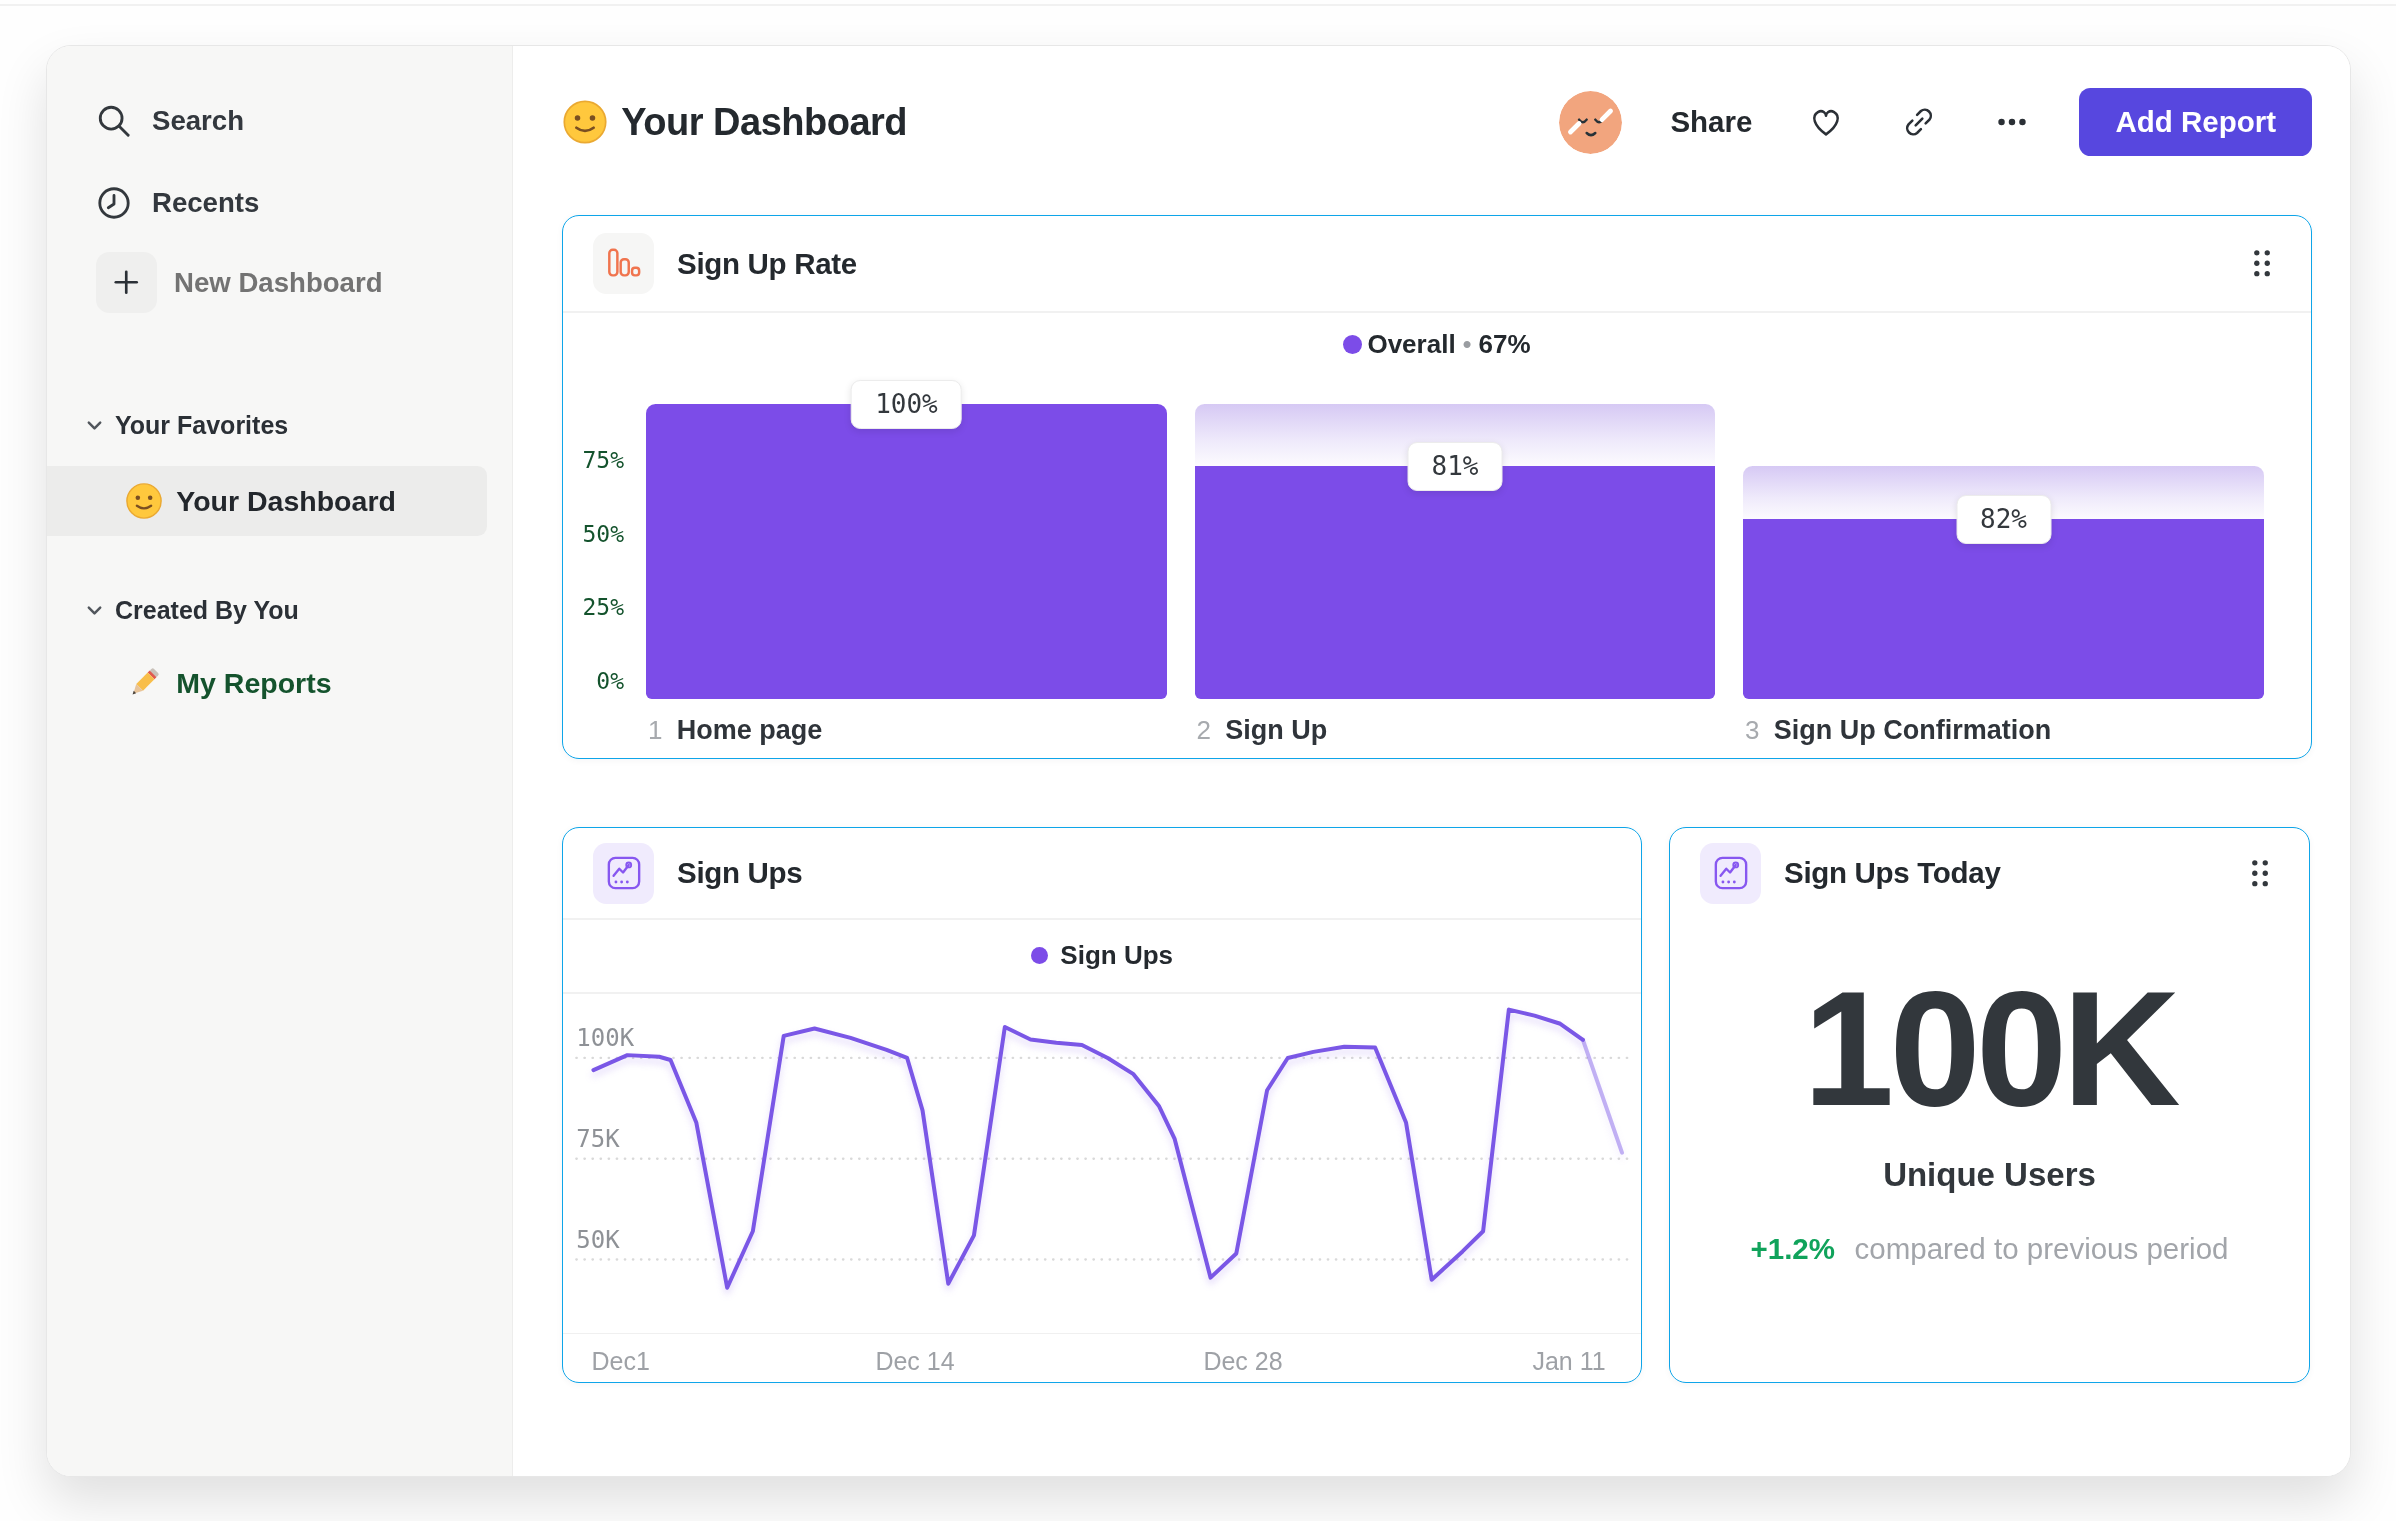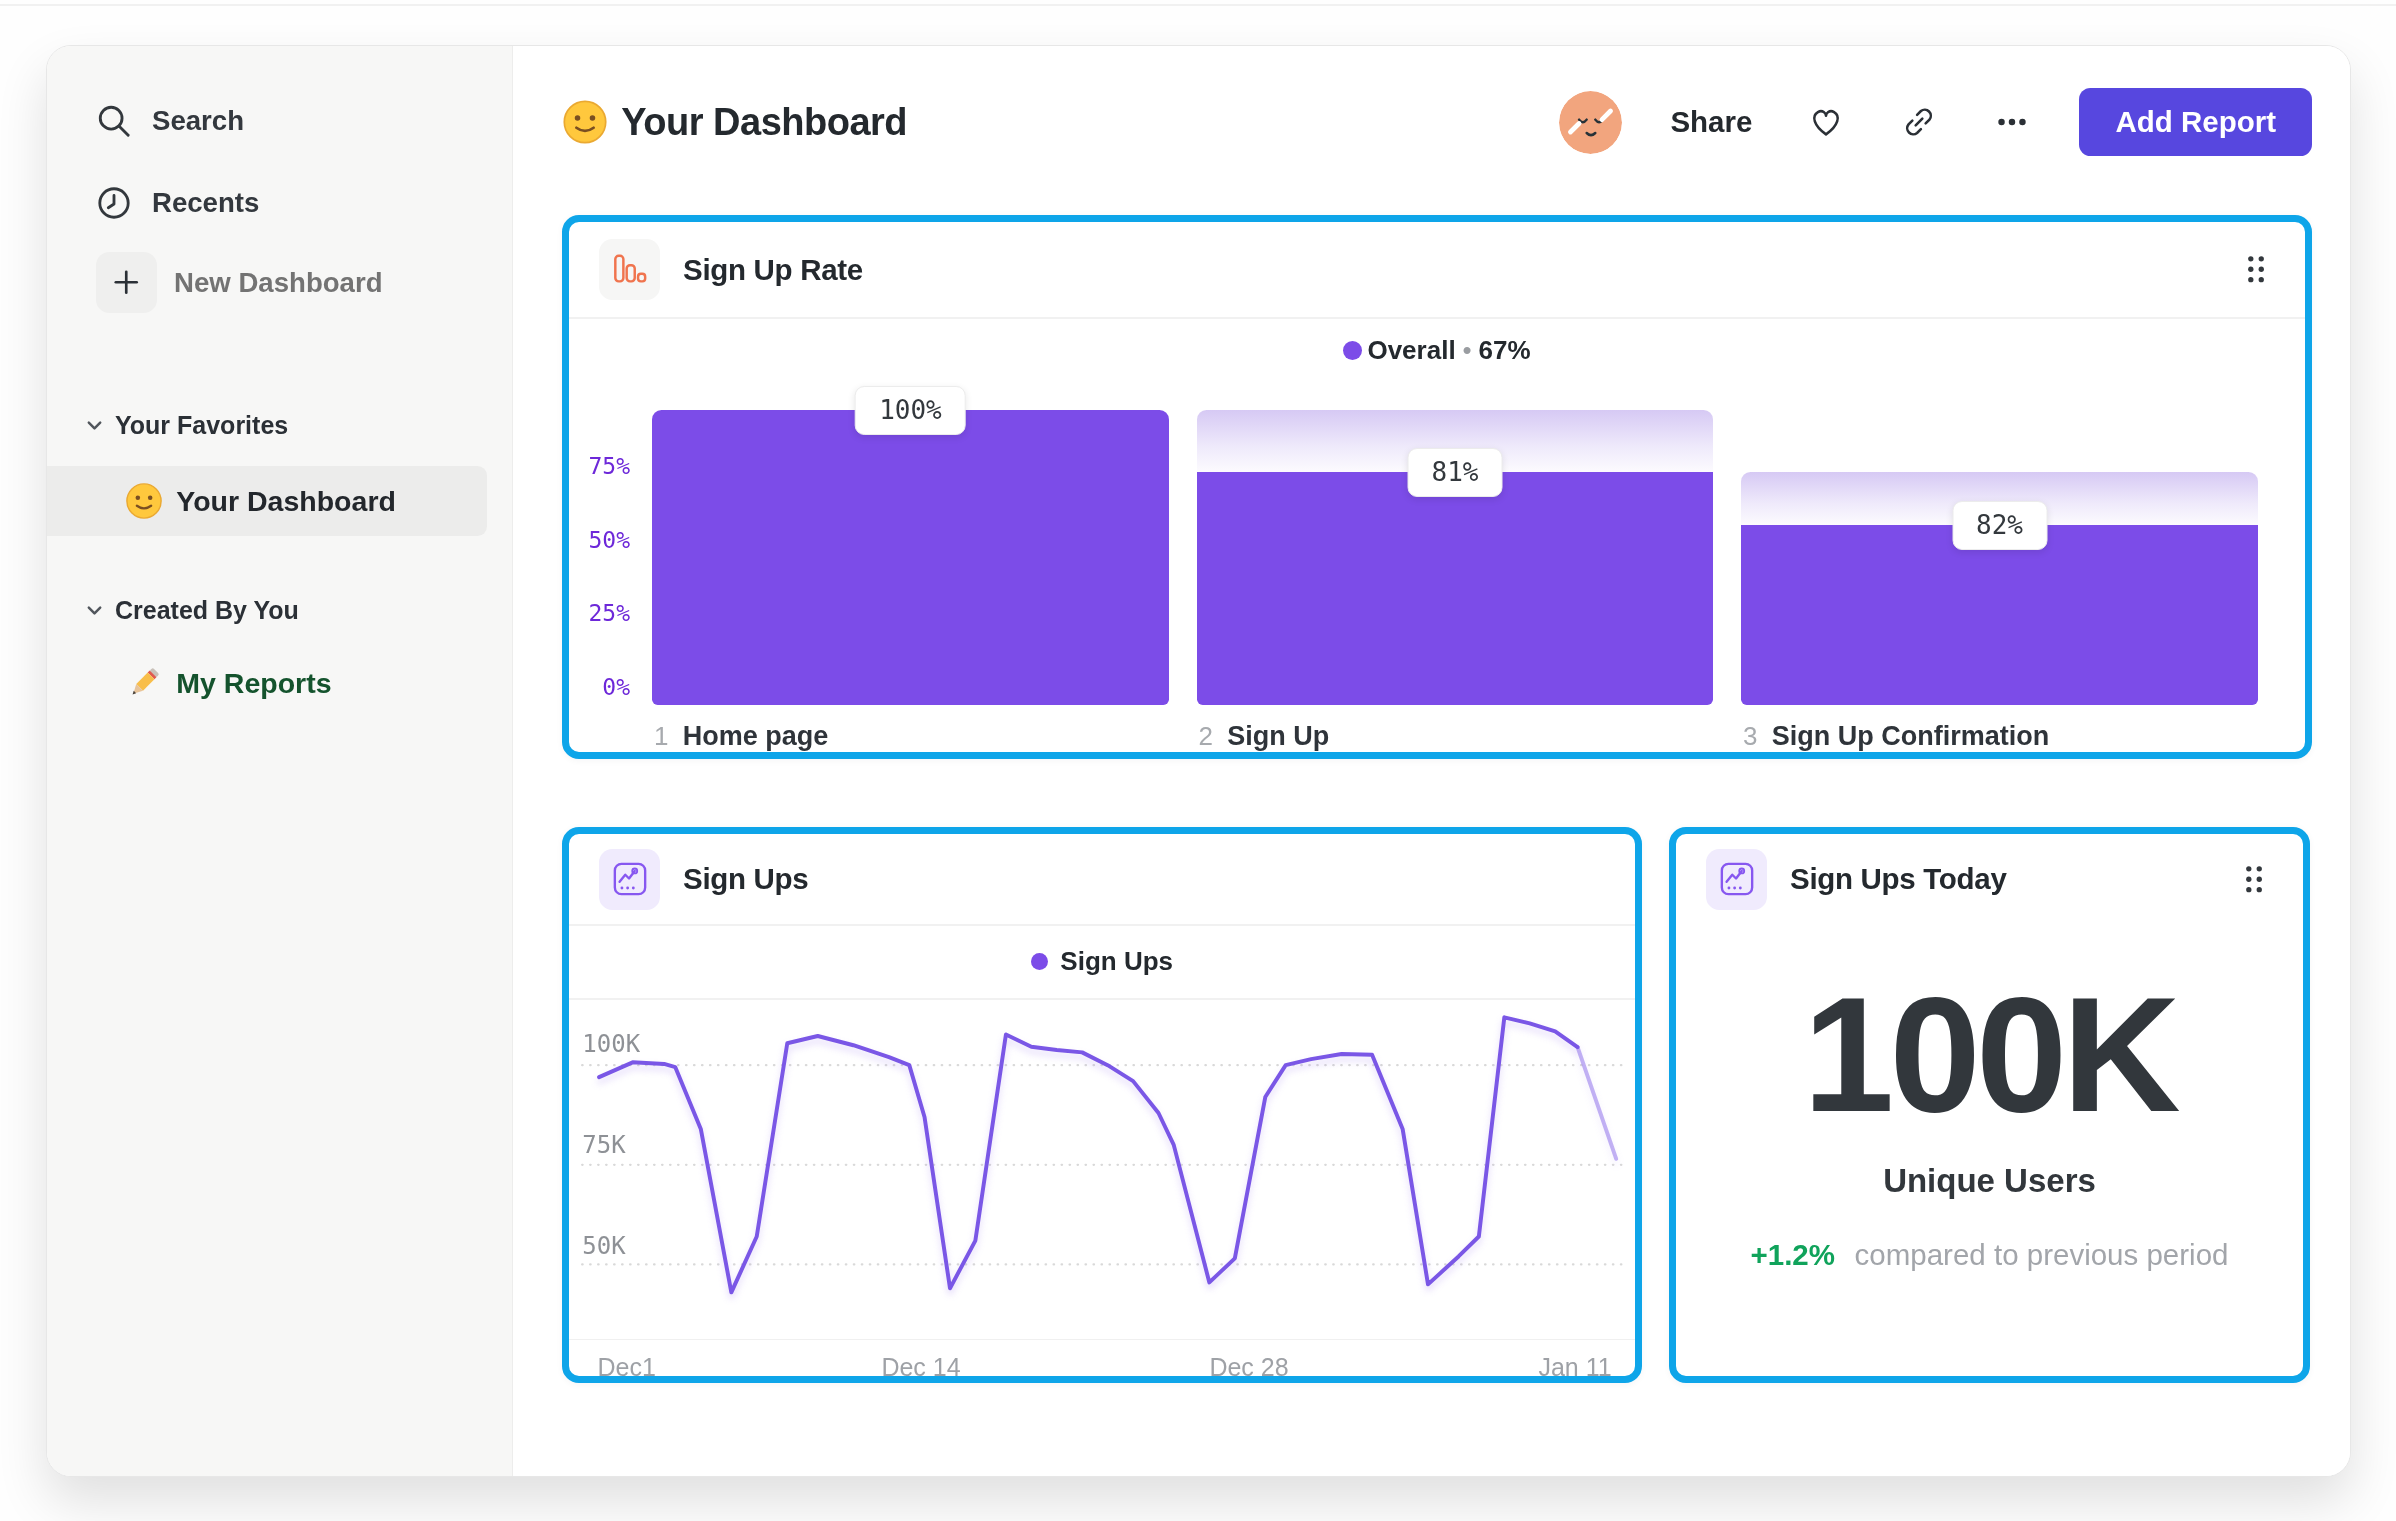--- a/index.html
+++ b/index.html
@@ -43,37 +43,37 @@
   .title-emoji { width:46px; height:46px; margin-right:13.3px; }
   .page-title { font-size:38px; font-weight:700; color:#24292E; letter-spacing:-0.5px; }
   .header-right { margin-left:auto; display:flex; align-items:center; }
   .avatar { width:63px; height:63px; border-radius:50%; flex:none; cursor:pointer; }
   .share-label { margin-left:48px; font-size:29.5px; font-weight:600; color:#24292E; cursor:pointer; }
   .hicon { margin-left:55px; width:38px; height:38px; cursor:pointer; display:block; }
   .add-report-btn { margin-left:48px; height:68px; padding:0 36px; background:#5747DF; border:none; border-radius:11.4px;
                     color:#FFFFFF; font-family:"Liberation Sans",sans-serif; font-size:29.5px; font-weight:700; cursor:pointer; }
 
   
-  .card { background:#FFFFFF; border:7px solid #0ea5e9; border-radius:17px; box-shadow:0 1.9px 7.6px rgba(25,25,60,0.04); }
+  .card { background:#FFFFFF; border:1px solid #0ea5e9; border-radius:17px; box-shadow:0 1.9px 7.6px rgba(25,25,60,0.04); }
   .card-header { height:95px; display:flex; align-items:center; padding:0 30px; }
   .card-icon { width:61px; height:61px; border-radius:13.3px; display:flex; align-items:center; justify-content:center; flex:none; }
   .card-icon.orange { background:#F6F6F5; }
   .card-icon.purple { background:#F0EBFD; }
   .card-title { margin-left:23px; font-size:29.5px; font-weight:700; color:#24292E; letter-spacing:-0.3px; }
   .drag-handle { margin-left:auto; width:28.5px; height:34px; cursor:grab; display:flex; align-items:center; }
   .divider { height:1.9px; background:#F1F1F1; }
 
   
   .funnel-card { margin-top:59px; width:1750px; height:544px; }
   .legend-row { height:63px; display:flex; align-items:center; justify-content:center; gap:5px; font-size:26px; font-weight:600; color:#24292E; }
   .legend-dot { width:19px; height:19px; border-radius:50%; }
   .legend-sep { color:#9A9DA1; font-weight:400; padding:0 1.9px; }
   .funnel-body { position:relative; height:382px; }
   .ytick { position:absolute; left:0; width:61px; text-align:right; font-family:"DejaVu Sans Mono",monospace;
-           font-size:23px; color:#6d28d9; line-height:27px; }
+           font-size:23px; color:#14532d; line-height:27px; }
   .funnel-bars { position:absolute; left:83px; right:47px; top:0; height:323px; display:flex; gap:27.6px; }
   .funnel-col { flex:1; position:relative; height:323px; }
   .col-bar { position:absolute; bottom:0; left:0; right:0; border-radius:9.5px 9.5px 5.7px 5.7px; overflow:hidden; }
   .col-grad { position:absolute; top:0; left:0; right:0; background:linear-gradient(180deg,#D6C9F4 0%,#EFEAFB 60%,#FCFBFE 100%); }
   .col-solid { position:absolute; bottom:0; left:0; right:0; }
   .chip { position:absolute; left:50%; transform:translateX(-50%); height:49px; padding:0 23px; background:#FFFFFF;
           border:1px solid #ECECEC; border-radius:9.5px; box-shadow:0 2.9px 7.6px rgba(0,0,0,0.09);
           display:flex; align-items:center; font-family:"DejaVu Sans Mono",monospace; font-size:26px; color:#33383D; white-space:nowrap; }
   .cat-label { position:absolute; top:339px; left:1.9px; display:flex; align-items:baseline; gap:14.3px; white-space:nowrap; }
   .cat-num { font-size:26px; color:#A7AAAE; }

